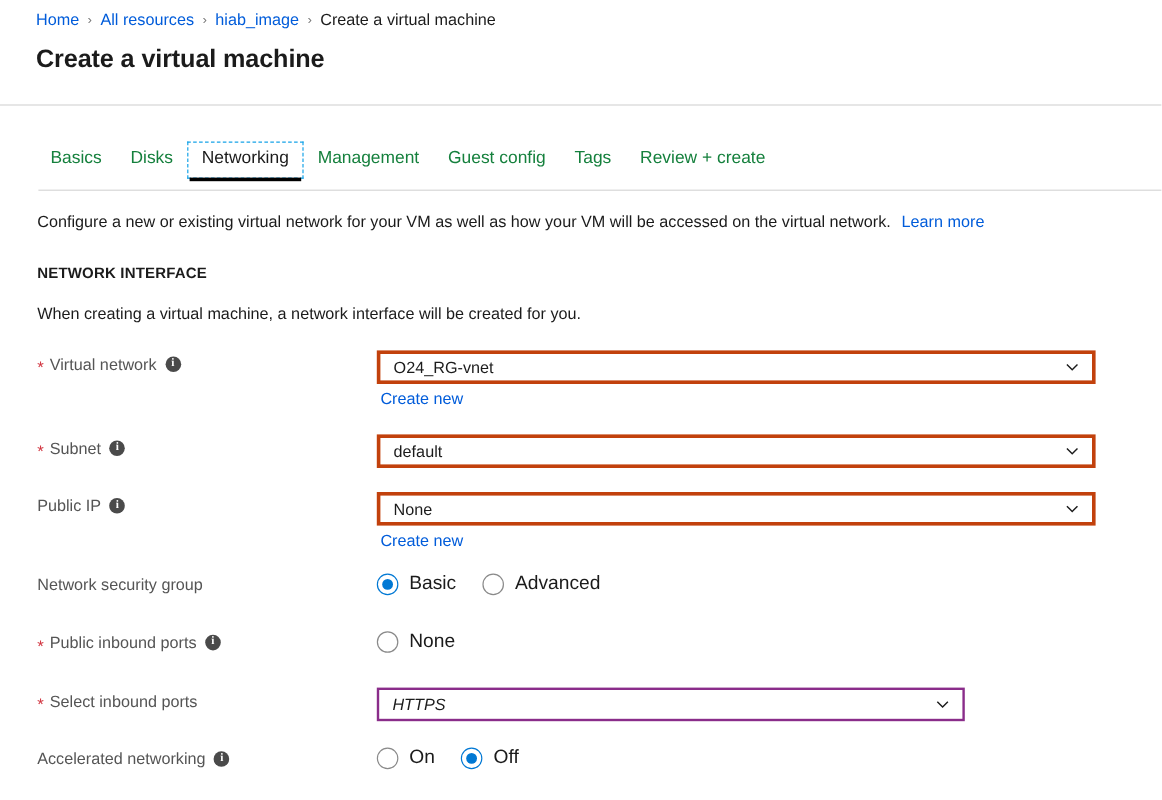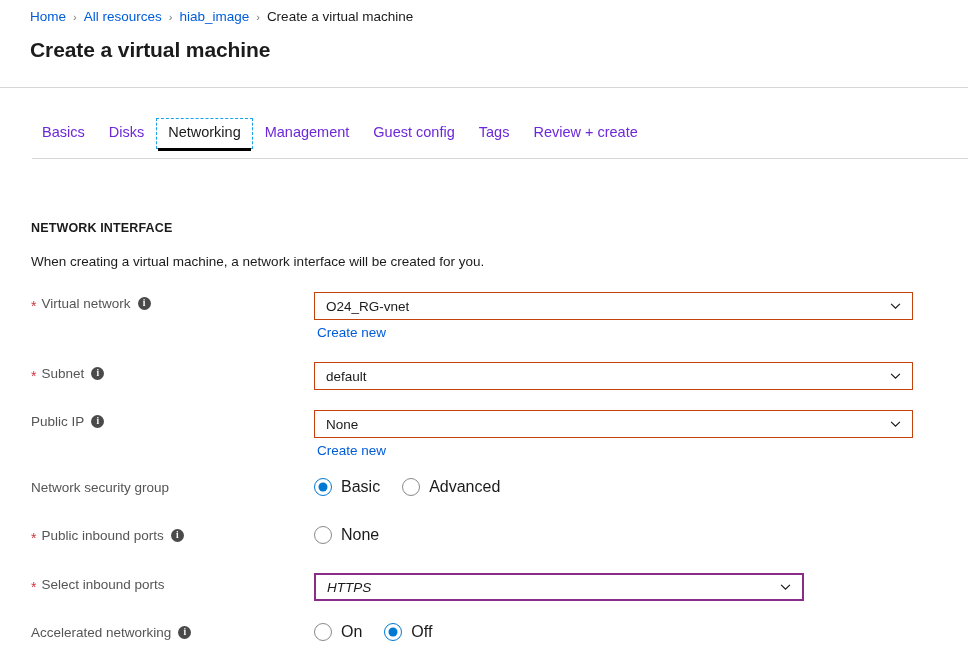--- a/index.html
+++ b/index.html
@@ -38,21 +38,21 @@
     position: absolute; left: 0; top: 87px;
     width: 968px; height: 1px; background: #d6d6d6;
   }
 
   
   .tabs {
     position: absolute; left: 32px; top: 118px;
     display: flex; align-items: flex-start;
   }
   .tab {
-    font-size: 14.5px; color: #6d28d9;
+    font-size: 14.5px; color: #15803d;
     padding: 6px 12px 9px 12px;
     cursor: pointer; white-space: nowrap;
     position: relative; background: transparent;
   }
   .tab:first-child { padding-left: 10px; }
   .tab.active {
     color: #1b1b1b; font-weight: normal;
     outline: 1px dashed #16a3e8; outline-offset: -1px;
   }
   .tab.active::after {
@@ -108,21 +108,21 @@
     font-family: "Liberation Serif", serif;
     margin-left: 7px; cursor: pointer;
     line-height: 1; user-select: none;
   }
 
   .row-control { flex: 1; padding-right: 25px; }
 
   .select {
     position: relative;
     width: 599px; height: 28px;
-    border: 1px solid #c2410c; background: #ffffff;
+    border: 3px solid #c2410c; background: #ffffff;
     display: flex; align-items: center;
     padding: 0 30px 0 11px;
     font-size: 13.5px; color: #1b1b1b;
     cursor: pointer;
   }
   .select.wide { width: 490px; font-style: italic; }
   .select.focused { border: 2px solid #8a2d8a; }
   .chev {
     position: absolute; right: 11px; top: 50%;
     transform: translateY(-50%);
@@ -178,20 +178,23 @@
     <div class="tab">Basics</div>
     <div class="tab">Disks</div>
     <div class="tab active">Networking</div>
     <div class="tab">Management</div>
     <div class="tab">Guest config</div>
     <div class="tab">Tags</div>
     <div class="tab">Review + create</div>
   </div>
   <div class="rule-tabs"></div>
 
+  <div class="intro">
+    <span>Configure a new or existing virtual network for your VM as well as how your VM will be accessed on the virtual network.</span><span class="learn">Learn more</span>
+  </div>
 
   <div class="section-head">NETWORK INTERFACE</div>
   <div class="section-sub">When creating a virtual machine, a network interface will be created for you.</div>
 
   <div class="form">
 
     <div class="row" style="height:70px;">
       <div class="row-label">
         <span class="req">*</span>
         <span>Virtual network</span>

